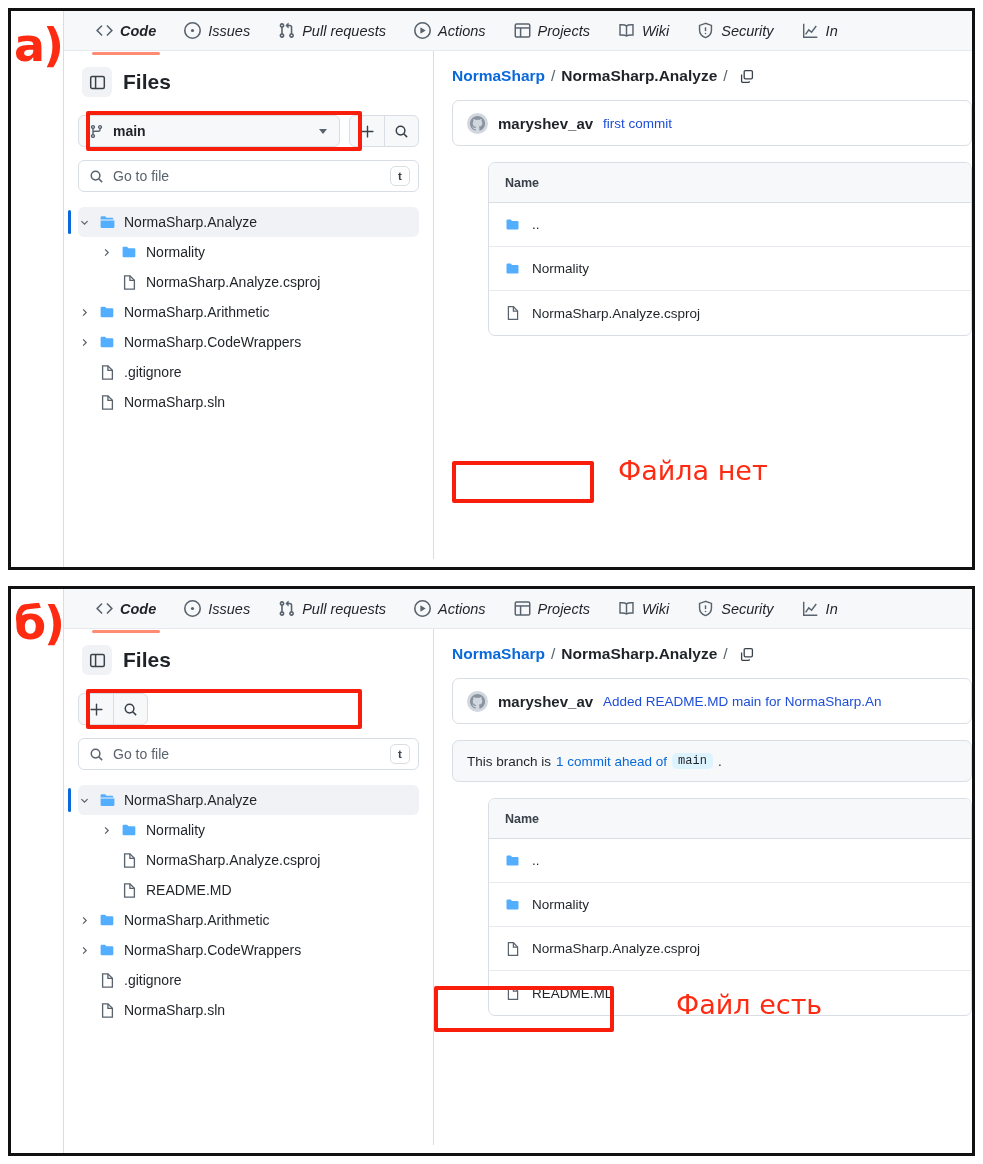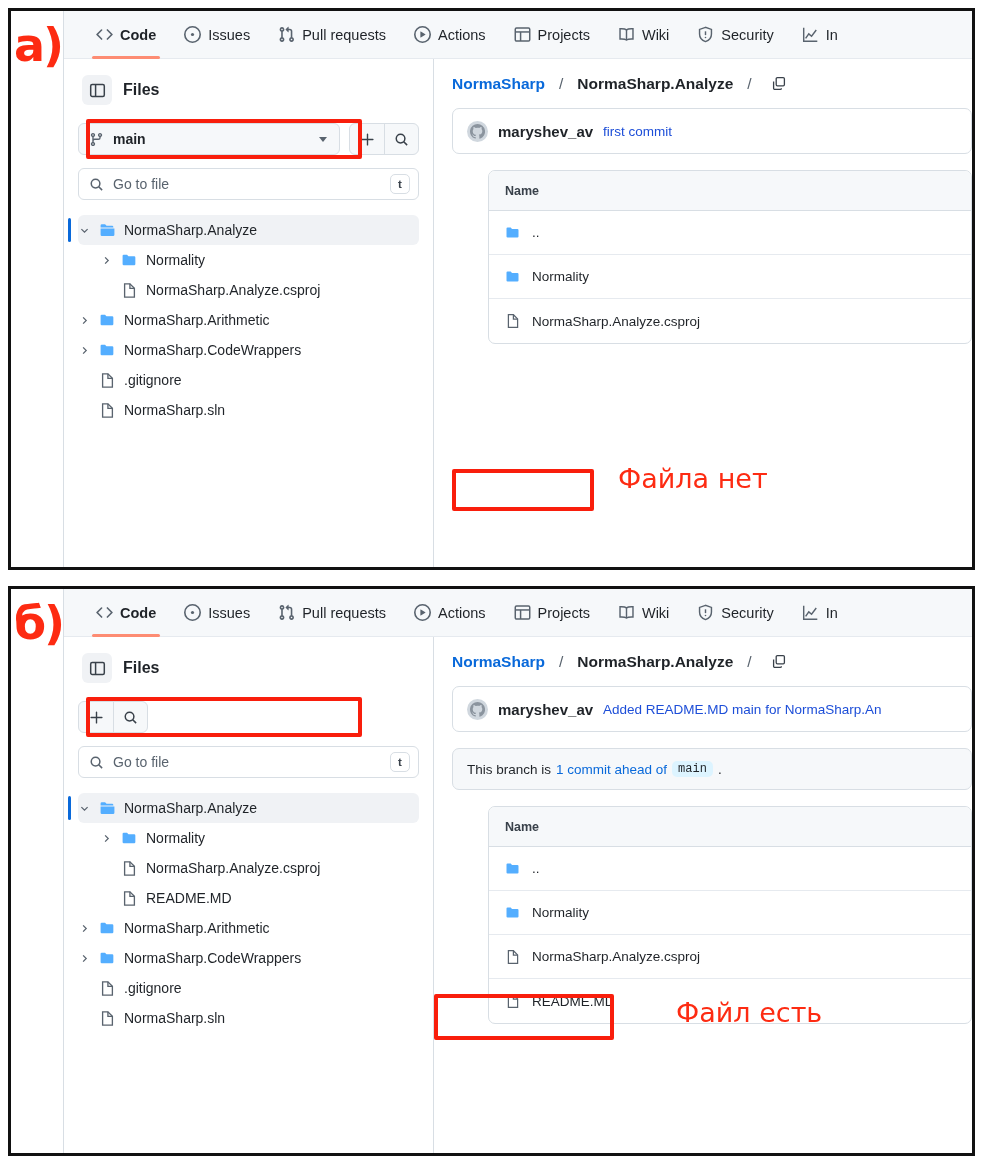--- a/index.html
+++ b/index.html
@@ -48,28 +48,29 @@
     top: 0;
     right: 0;
     bottom: 0;
     background: #ffffff;
     border-left: 1px solid #d8dee4;
     overflow: hidden;
   }
 
   
   .gh-nav {
-    height: 48px;
+    height: 40px;
     background: #f6f8fa;
     display: flex;
     align-items: center;
     padding-left: 18px;
     gap: 0px;
     border-bottom: 1px solid #e6eaef;
     position: relative;
+    font-style: italic;
   }
   .nav-item {
     display: flex;
     align-items: center;
     gap: 7px;
     padding: 0 14px;
     height: 48px;
     font-size: 14.5px;
     color: #1f2328;
     white-space: nowrap;
@@ -113,21 +114,21 @@
     margin-bottom: 14px;
   }
   .files-btn {
     width: 30px; height: 30px;
     border-radius: 6px;
     background: #f0f2f5;
     display: flex; align-items: center; justify-content: center;
     color: #39414a;
   }
   .files-btn svg { width: 17px; height: 17px; }
-  .files-title { font-size: 16px; font-weight: 700; color: #1f2328; }
+  .files-title { font-size: 21px; font-weight: 700; color: #1f2328; }
 
   
   .branch-row {
     display: flex;
     align-items: center;
     gap: 9px;
     position: relative;
     margin-bottom: 9px;
     padding: 4px 0;
   }
@@ -240,22 +241,22 @@
   .folder-blue { color: #54aeff; }
   .folder-open { color: #54aeff; }
   .file-gray { color: #59636e; }
   .tree-label { white-space: nowrap; }
   .ind-0 { padding-left: 0px; }
   .ind-1 { padding-left: 22px; }
 
   
   .crumb {
     display: flex;
-    align-items: center;
-    gap: 14px;
+    align-items: flex-end;
+    gap: 6px;
     font-size: 15.5px;
     font-weight: 700;
     margin-bottom: 15px;
   }
   .crumb .repo { color: #0969da; }
   .crumb .sep { color: #59636e; font-weight: 400; }
   .crumb .cur { color: #1f2328; }
   .crumb .copy { width: 16px; height: 16px; color: #39414a; margin-left: 5px; }
   .crumb .copy svg { width: 100%; height: 100%; display: block; }
 

